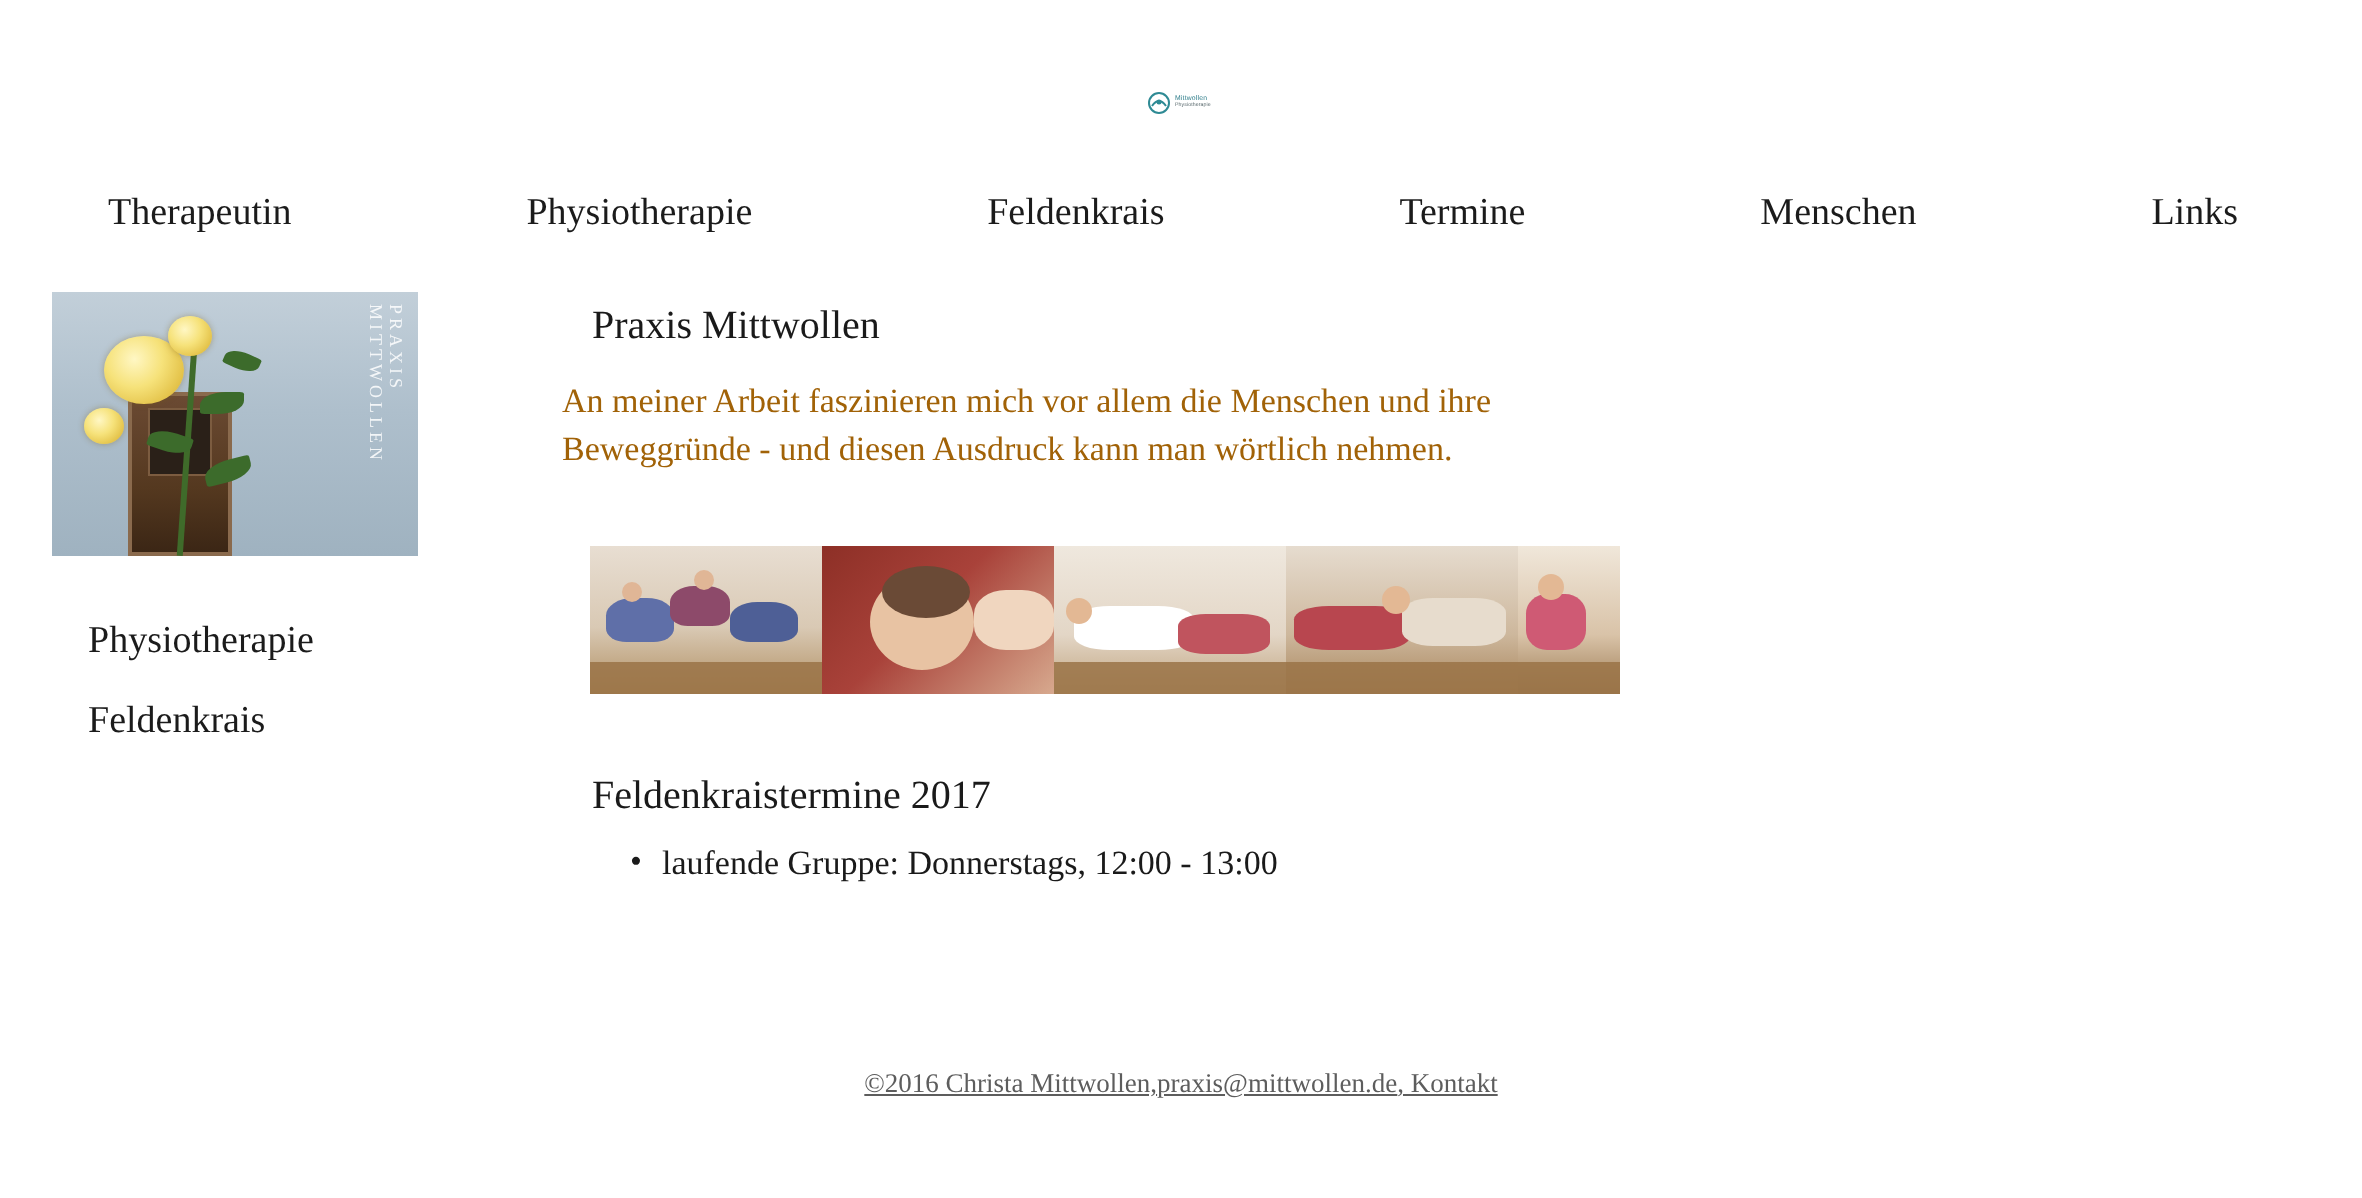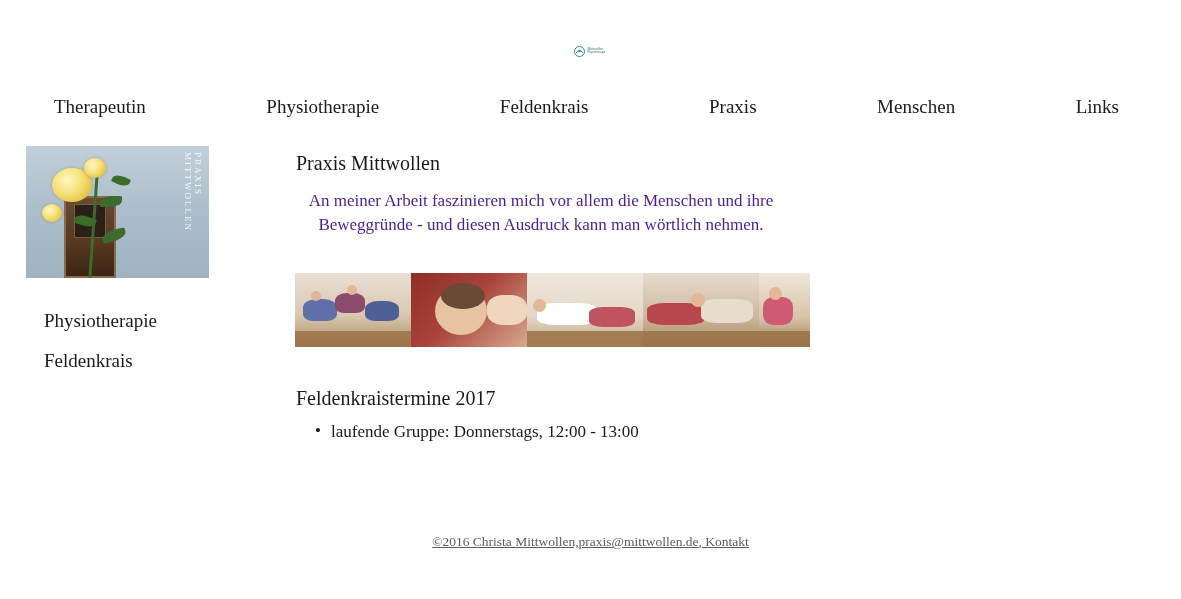--- a/index.html
+++ b/index.html
@@ -162,23 +162,22 @@
     font-weight: normal;
     margin: 0 0 14px 15px;
     color: #1a1a1a;
     font-family: "Liberation Serif", serif;
   }
   p.intro {
     font-size: 17px;
     line-height: 24px;
     margin: 0;
     max-width: 520px;
-    color: #4c1d95;
-    font-family: "Liberation Serif", serif;
-    text-align: center;
+    color: #a16207;
+    font-family: "Liberation Serif", serif;
   }
 
   
   .photo-strip {
     margin: 36px 0 0 14px;
     width: 515px;
     height: 74px;
     display: flex;
     overflow: hidden;
   }
@@ -260,21 +259,21 @@
       <span class="l1">Mittwollen</span>
       <span class="l2">Physiotherapie</span>
     </span>
   </div>
 </div>
 
 <nav class="main-nav">
   <a class="nav-item" href="#">Therapeutin</a>
   <a class="nav-item" href="#">Physiotherapie</a>
   <a class="nav-item" href="#">Feldenkrais</a>
-  <a class="nav-item" href="#">Praxis</a>
+  <a class="nav-item" href="#">Termine</a>
   <a class="nav-item" href="#">Menschen</a>
   <a class="nav-item" href="#">Links</a>
 </nav>
 
 <div class="page">
 
   <aside class="sidebar">
     <div class="side-photo">
       <div class="sp-wall"></div>
       <div class="sp-door">

